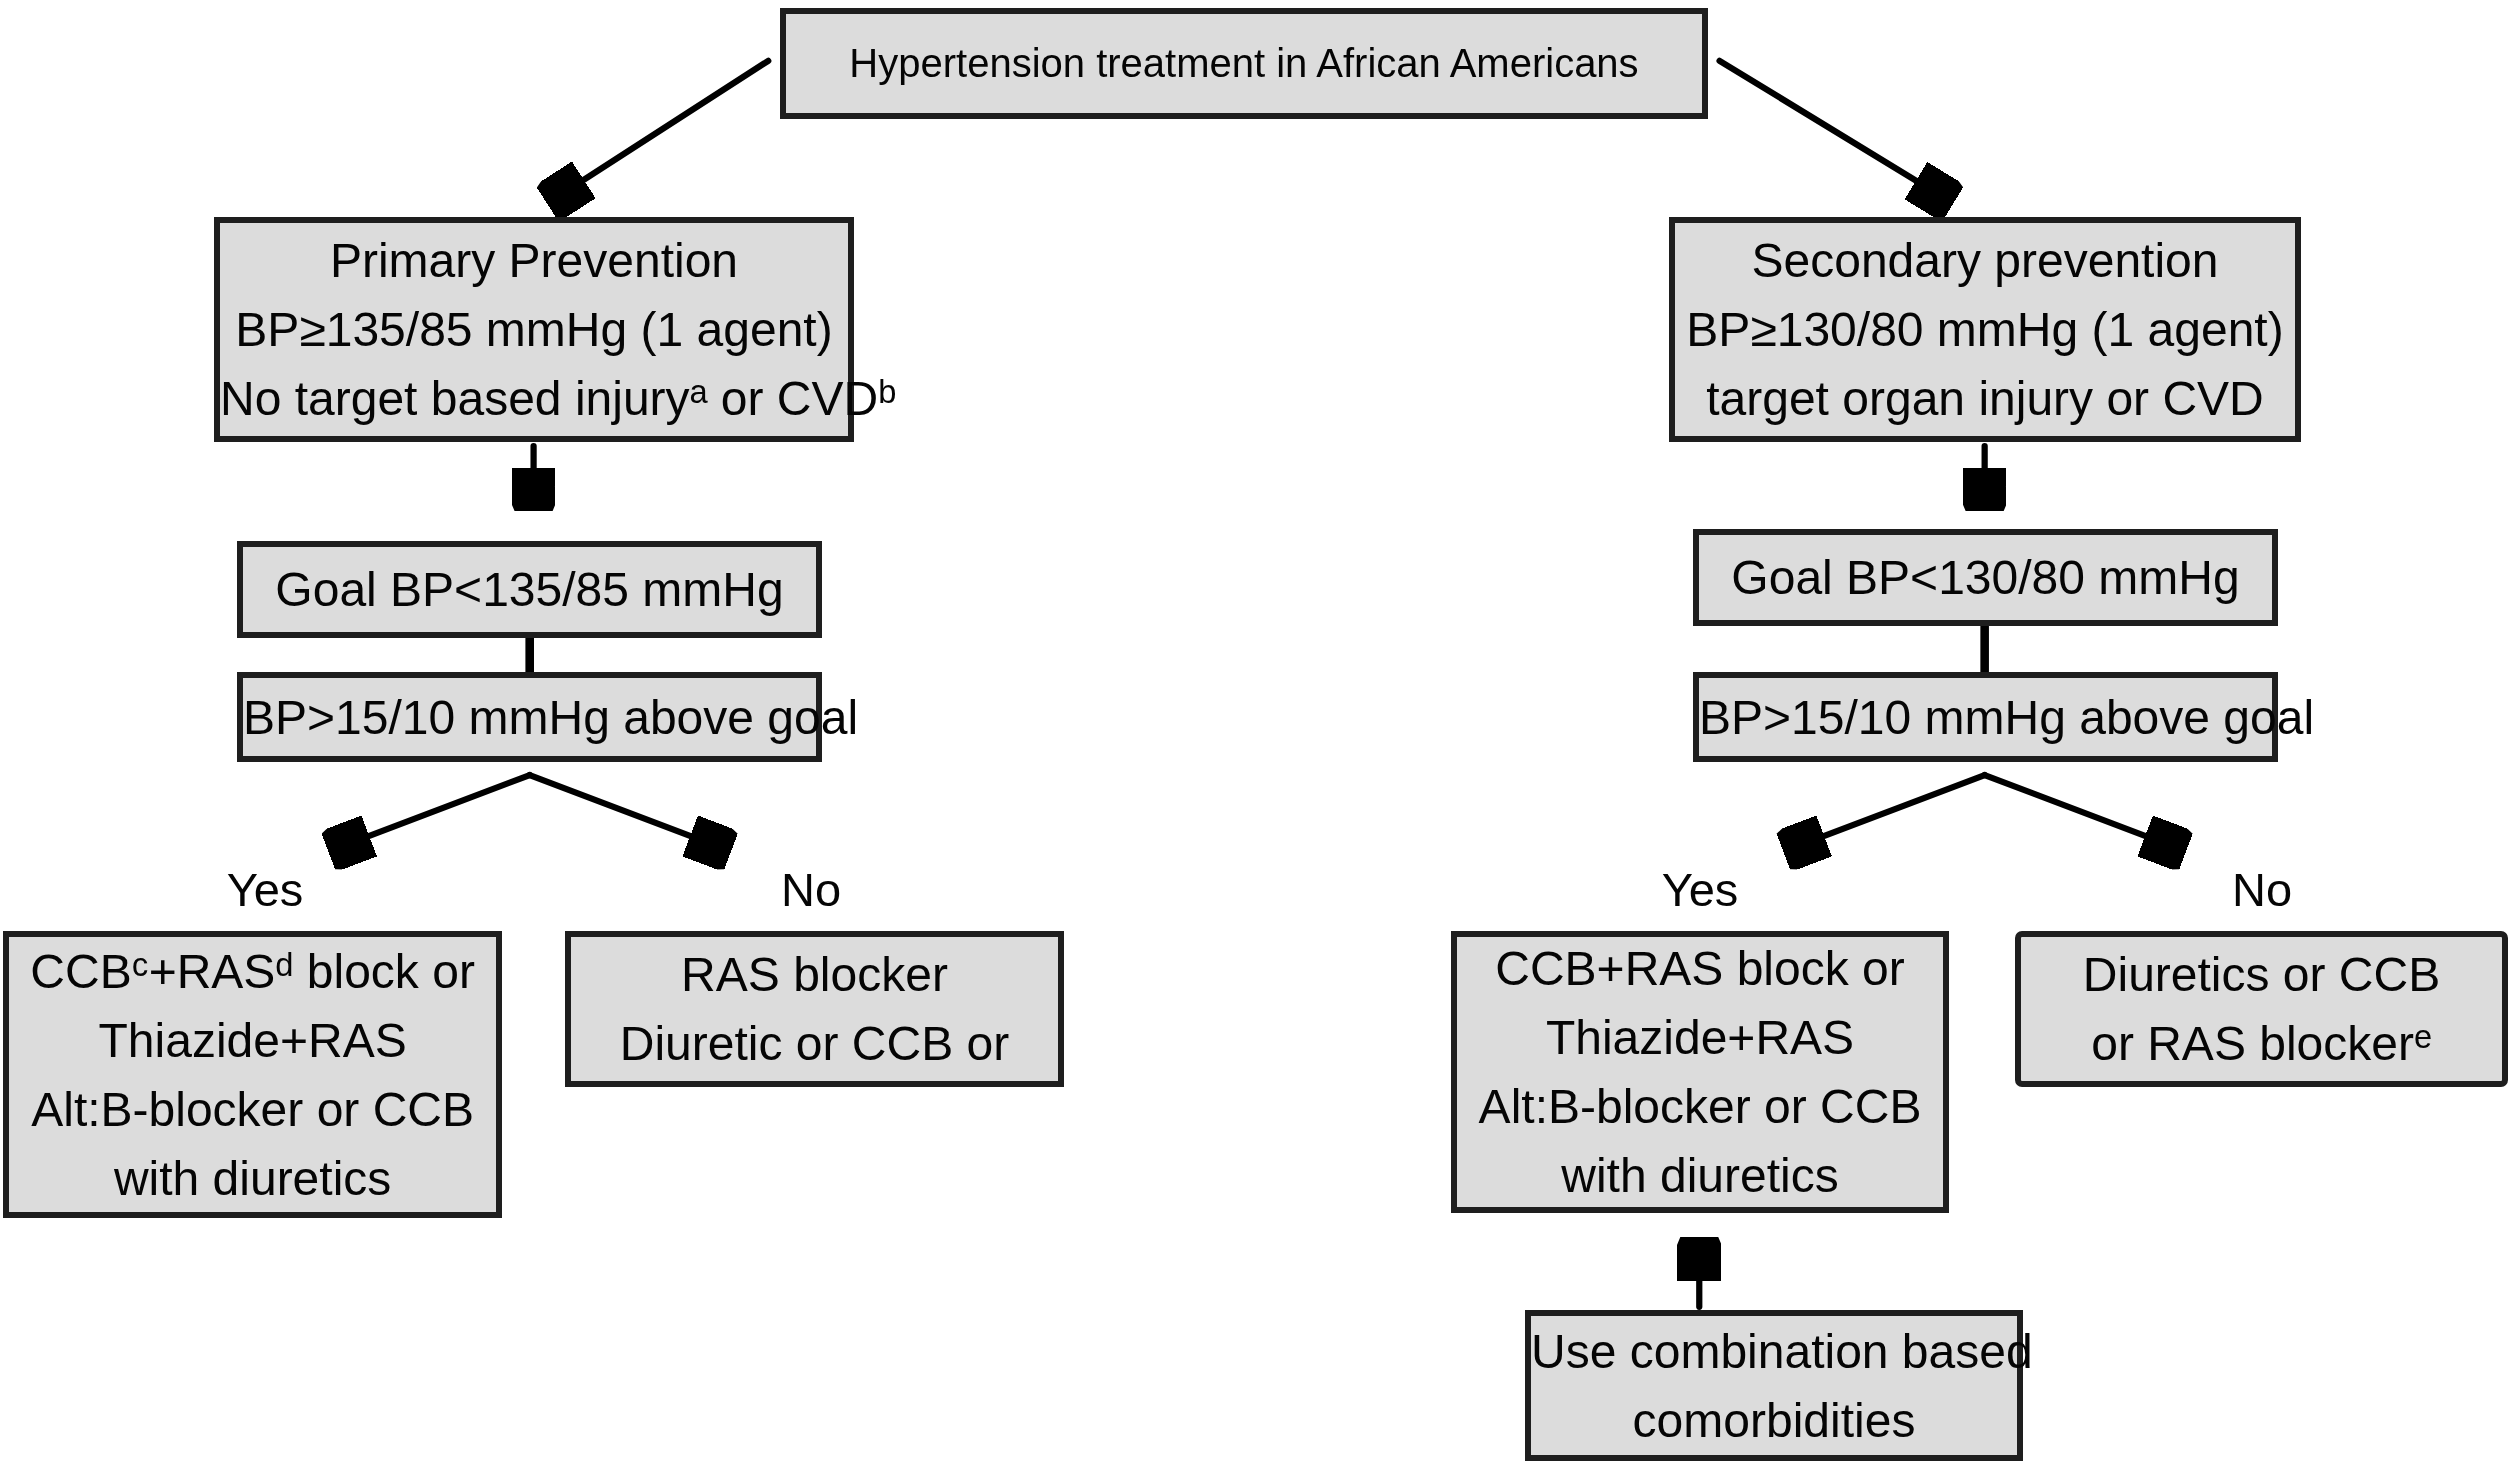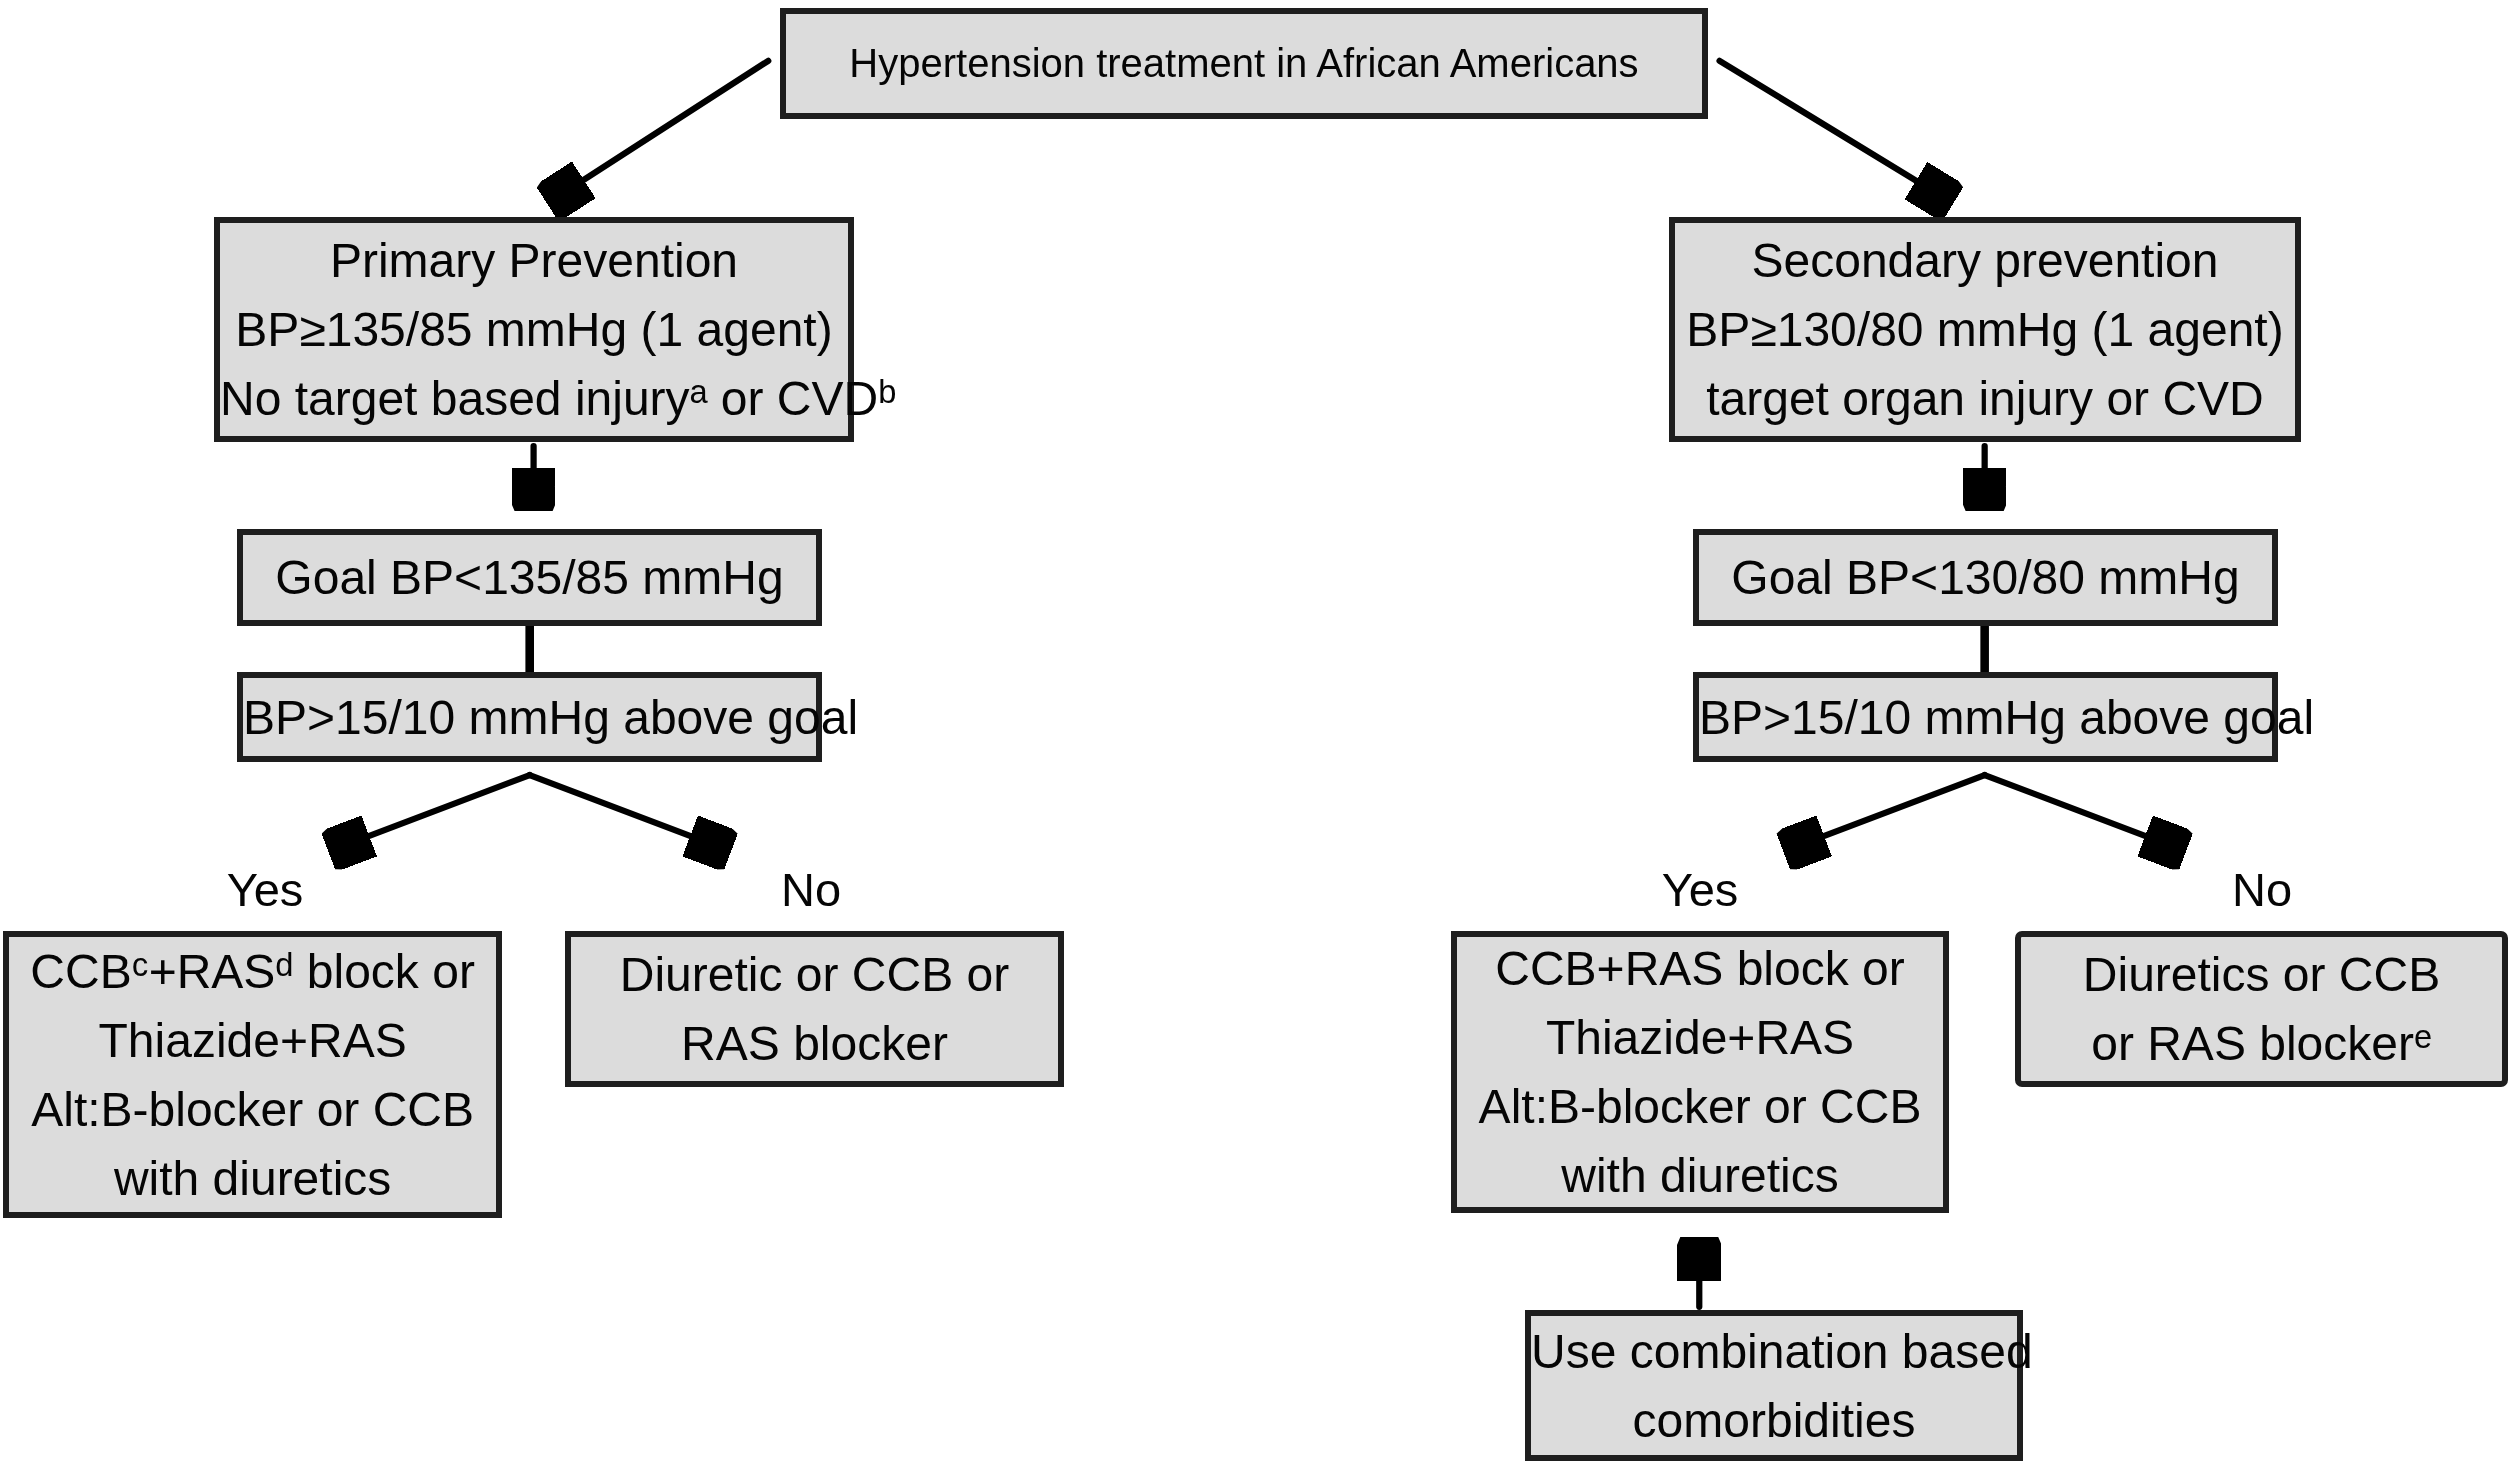--- a/index.html
+++ b/index.html
@@ -56,21 +56,21 @@
     width:156px;
     text-align:center;
     font-size:47px;
     line-height:53px;
     color:var(--text);
   }
   
   #node-root-title            {left:780px; top:7.8px;   width:928px; height:111px; font-size:40px;}
   #node-primary-prevention    {left:214px;  top:217px;  width:640px;  height:225px;}
   #node-secondary-prevention  {left:1669px; top:217px;  width:632px;  height:225px;}
-  #node-primary-goal-bp       {left:237px;  top:529px;  width:585px;  height:97px;}
+  #node-primary-goal-bp       {left:237px;  top:541px;  width:585px;  height:97px;}
   #node-secondary-goal-bp     {left:1693px; top:529px;  width:585px;  height:97px;}
   #node-primary-threshold     {left:237px;  top:672px;  width:585px;  height:90px;}
   #node-secondary-threshold   {left:1693px; top:672px;  width:585px;  height:90px;}
   #node-primary-yes-treatment {left:3.1px;    top:931px; width:499px;  height:287px;}
   #node-primary-no-treatment  {left:565px;  top:931px; width:499px;  height:156px;}
   #node-secondary-yes-treatment{left:1451px;top:931px; width:498px;  height:282px;}
   #node-secondary-no-treatment{left:2015px; top:931px; width:493px;  height:156px;border-radius:7px;}
   #node-combination           {left:1525px; top:1310px; width:498px;  height:151px;}
   #label-primary-yes   {left:187px;  top:863px;}
   #label-primary-no    {left:733px;  top:863px;}
@@ -142,22 +142,22 @@
   <div class="edge-label" id="label-secondary-no">No</div>
 
   <div class="box" id="node-primary-yes-treatment">
       <div>CCBᶜ+RASᵈ block or</div>
       <div>Thiazide+RAS</div>
       <div>Alt:B-blocker or CCB</div>
       <div>with diuretics</div>
     </div>
 
   <div class="box" id="node-primary-no-treatment">
+      <div>RAS blocker</div>
       <div>Diuretic or CCB or</div>
-      <div>RAS blocker</div>
     </div>
 
   <div class="box" id="node-secondary-yes-treatment">
       <div>CCB+RAS block or</div>
       <div>Thiazide+RAS</div>
       <div>Alt:B-blocker or CCB</div>
       <div>with diuretics</div>
     </div>
 
   <div class="box" id="node-secondary-no-treatment">

